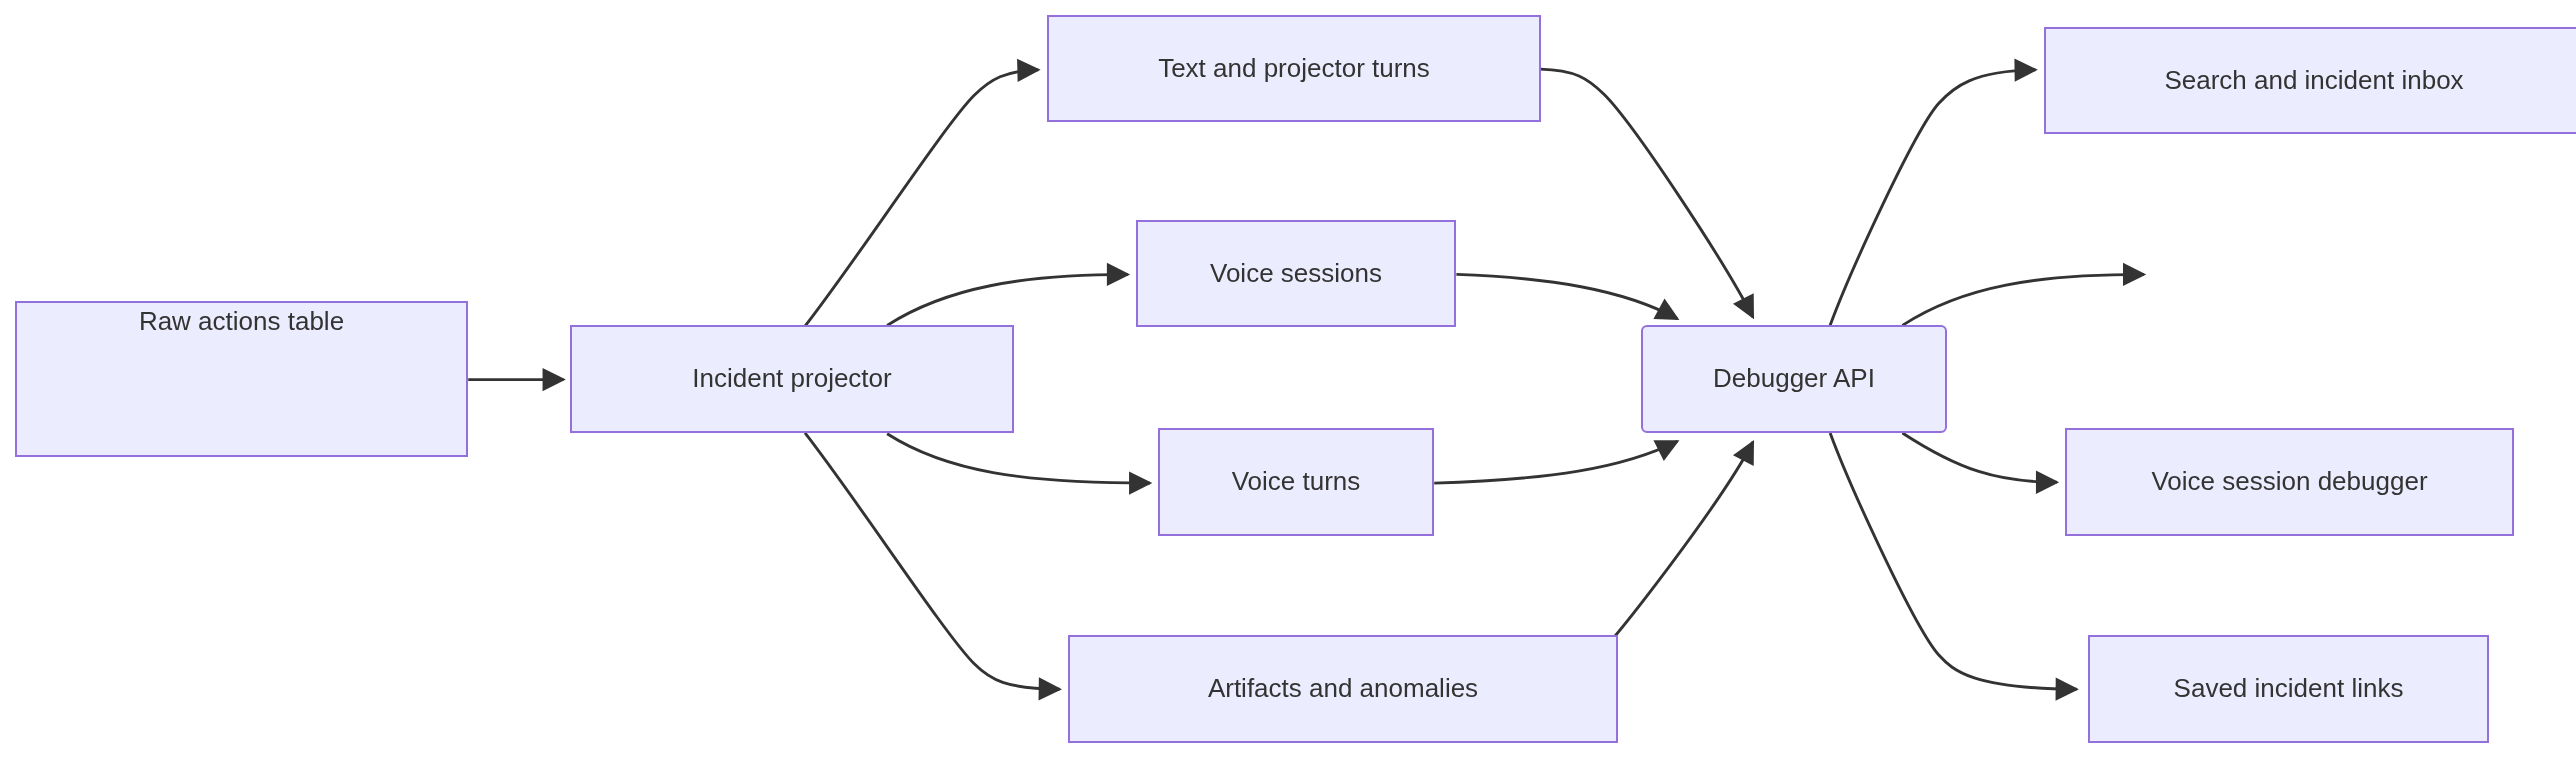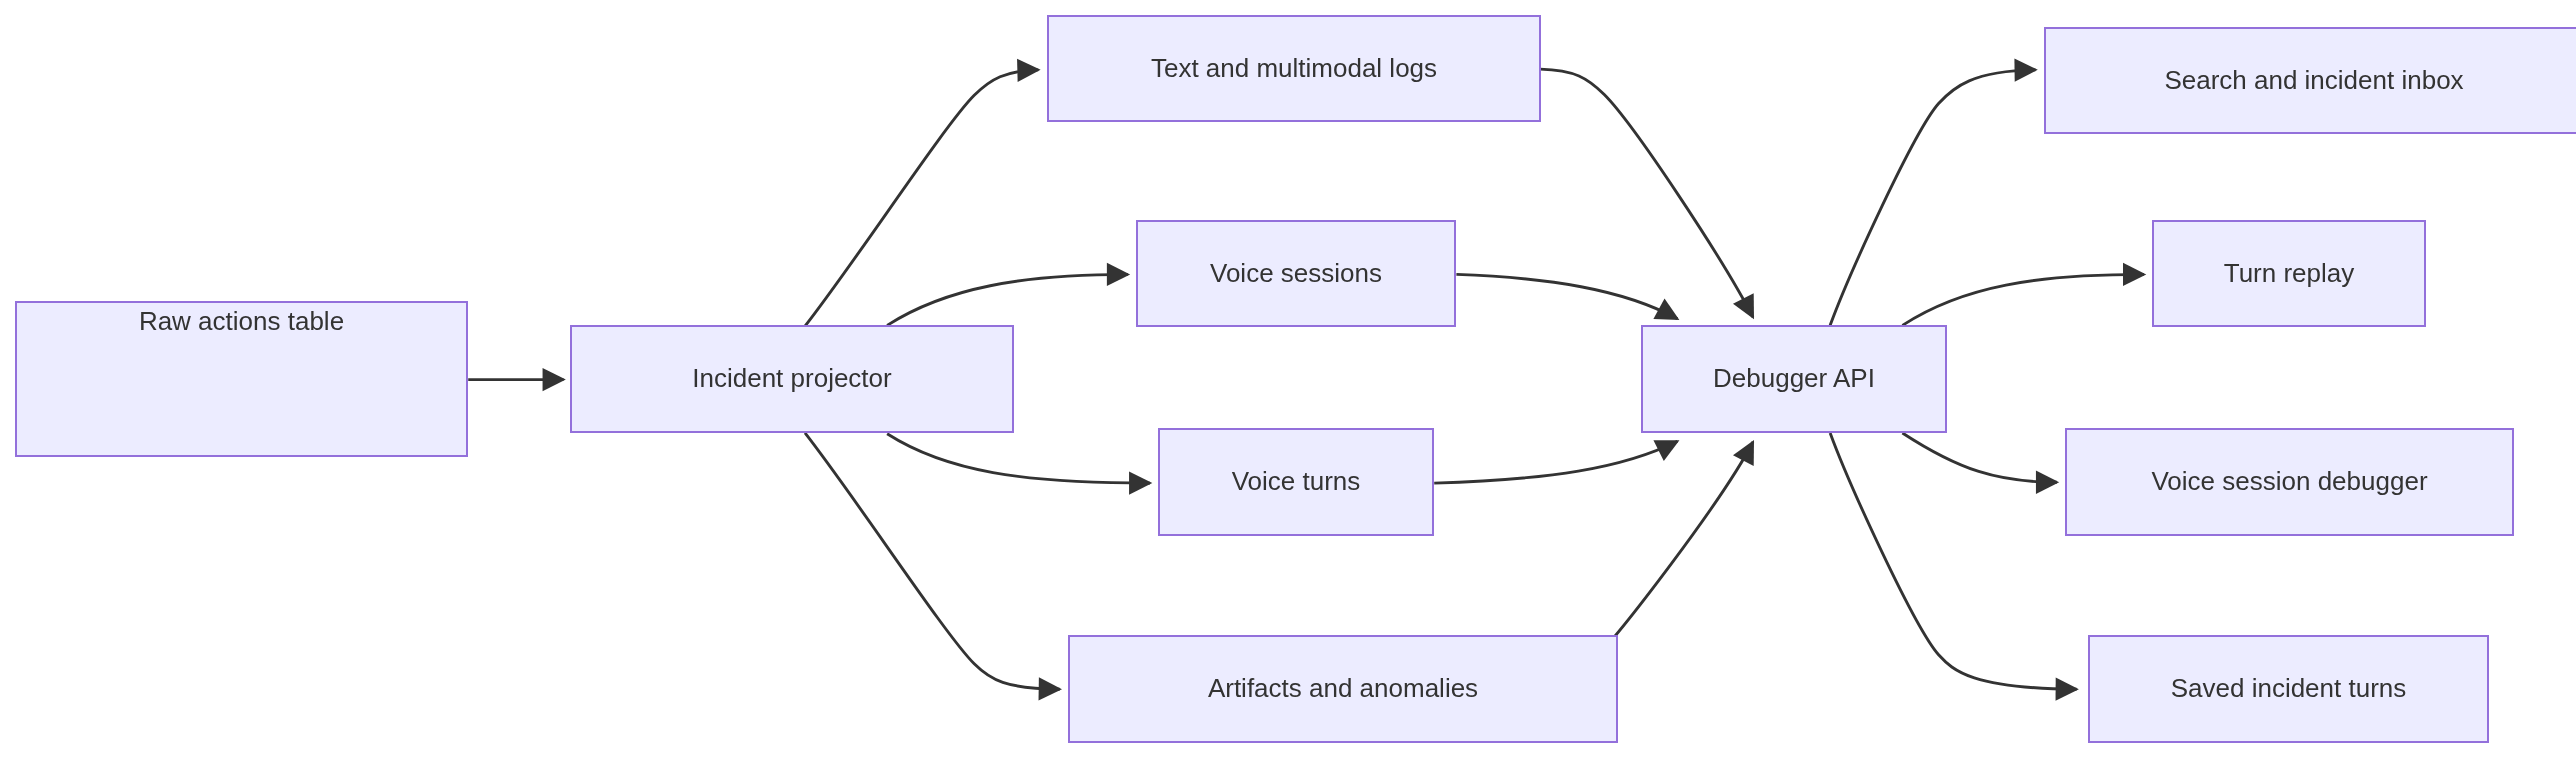--- a/index.html
+++ b/index.html
@@ -31,21 +31,21 @@
     font-size:26px;
     line-height:1.45;
   }
   
   .n-raw-logs       {left:15px;   top:301px; width:453px; height:156px;justify-content:space-between;}
   .n-projector      {left:570px;  top:325px; width:444px; height:108px;}
   .n-text-turns     {left:1047px; top:15px;  width:494px; height:107px;}
   .n-voice-sessions {left:1136px; top:220px; width:320px; height:107px;align-items:center;}
   .n-voice-turns    {left:1158px; top:428px; width:276px; height:108px;}
   .n-artifacts      {left:1068px; top:635px; width:550px; height:108px;}
-  .n-debugger       {left:1641px; top:325px; width:306px; height:108px;}
+  .n-debugger       {left:1641px; top:325px; width:306px; height:108px;border-radius:6px;}
   .n-search-inbox   {left:2044px; top:15px;  width:540px; height:107px;margin-top:12px;}
   .n-turn-replay    {left:2152px; top:220px; width:274px; height:107px;}
   .n-vs-debugger    {left:2065px; top:428px; width:449px; height:108px;}
   .n-saved-links    {left:2088px; top:635px; width:401px; height:108px;}
 </style>
 </head>
 <body>
 
 <div class="canvas">
 
@@ -73,21 +73,21 @@
 
   <div class="node n-raw-logs">
     <span>Raw actions table</span>
   </div>
 
   <div class="node n-projector">
     <span>Incident projector</span>
   </div>
 
   <div class="node n-text-turns">
-    <span>Text and multimodal logs</span>
+    <span>Text and projector turns</span>
   </div>
 
   <div class="node n-voice-sessions">
     <span>Voice sessions</span>
   </div>
 
   <div class="node n-voice-turns">
     <span>Voice turns</span>
   </div>
 
@@ -96,26 +96,23 @@
   </div>
 
   <div class="node n-debugger">
     <span>Debugger API</span>
   </div>
 
   <div class="node n-search-inbox">
     <span>Search and incident inbox</span>
   </div>
 
-  <div class="node n-turn-replay">
-    <span>Turn replay</span>
-  </div>
 
   <div class="node n-vs-debugger">
     <span>Voice session debugger</span>
   </div>
 
   <div class="node n-saved-links">
-    <span>Saved incident turns</span>
+    <span>Saved incident links</span>
   </div>
 
 </div>
 
 
 </body></html>

